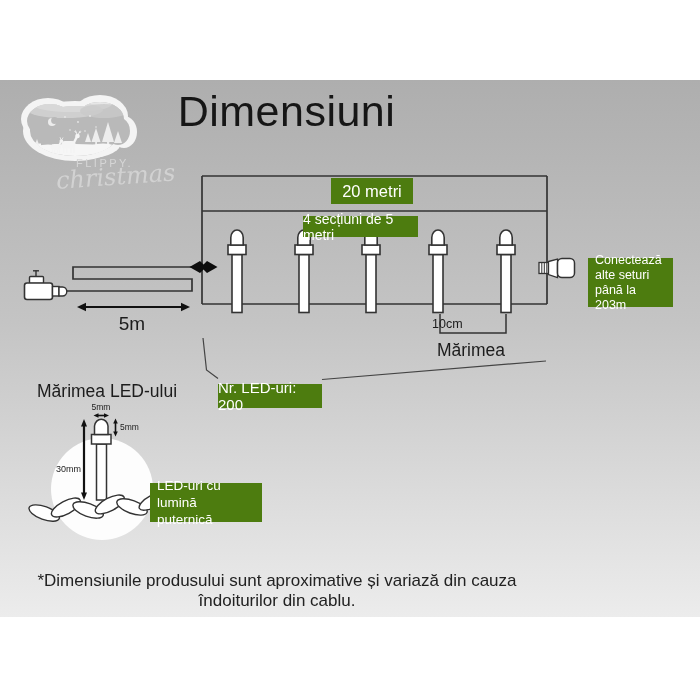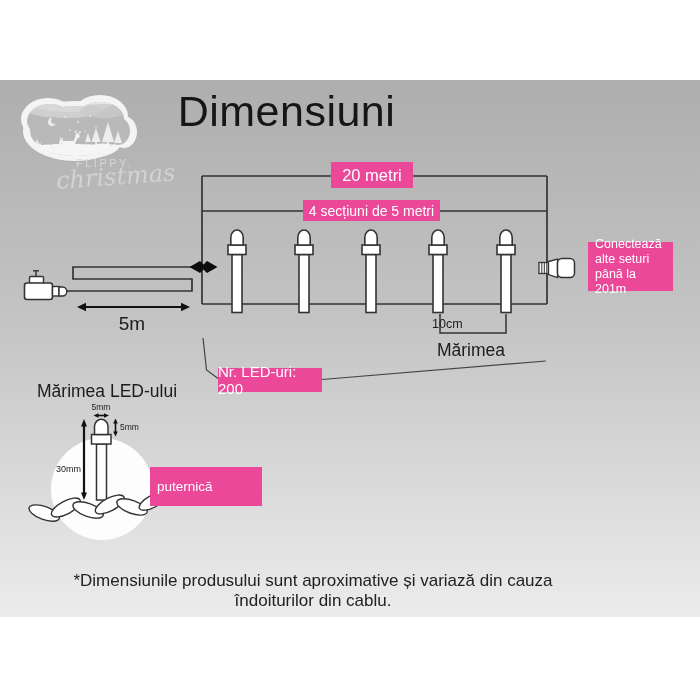--- a/index.html
+++ b/index.html
@@ -4,40 +4,40 @@
 <style>
   html,body{margin:0;padding:0;}
   body{width:700px;height:700px;position:relative;background:#ffffff;
        font-family:"Liberation Sans", sans-serif;overflow:hidden;}
   .abs{position:absolute;}
   #panel{left:0;top:80px;width:700px;height:537px;
          background:linear-gradient(180deg,#aeaeae 0%,#c4c4c4 45%,#ececec 100%);}
   #svgcanvas{left:0;top:0;width:700px;height:700px;}
   .title{left:0;top:87px;width:573px;text-align:center;
          font-size:43px;color:#161616;letter-spacing:0.5px;}
-  .blackbox{background:#ec4899;color:#ffffff;display:flex;
-            align-items:center;justify-content:center;box-sizing:border-box;}
+  .blackbox{background:#4d7c0f;color:#ffffff;display:flex;
+            align-items:center;justify-content:center;box-sizing:border-box;margin-top:16px;}
   .box-20m{left:331px;top:162px;width:82px;height:26px;font-size:16.5px;}
-  .box-4sect{left:303px;top:200px;width:137px;height:21px;font-size:14px;}
+  .box-4sect{left:303px;top:200px;width:115px;height:21px;font-size:14px;}
   .box-connect{left:588px;top:242px;width:85px;height:49px;font-size:12.5px;
                flex-direction:column;align-items:flex-start;justify-content:center;
                padding:3px 7px;line-height:15px;}
   .box-ledcount{left:218px;top:368px;width:104px;height:24px;font-size:15px;}
   .box-lednote{left:150px;top:467px;width:112px;height:39px;font-size:13.5px;
                flex-direction:column;align-items:flex-start;justify-content:center;
                padding:3px 7px;line-height:17px;}
   .lbl{color:#1c1c1c;}
   .lbl-5m{left:92px;top:313px;width:80px;text-align:center;font-size:19px;}
   .lbl-10cm{left:432px;top:317px;width:80px;text-align:left;font-size:12.5px;}
   .lbl-spatiere{left:411px;top:340px;width:120px;text-align:center;font-size:17.5px;}
   .lbl-marimea{left:37px;top:381px;font-size:17.5px;text-align:center;}
   .lbl-5mm-top{left:71px;top:402px;width:60px;text-align:center;font-size:8.5px;}
   .lbl-5mm-right{left:120px;top:422px;font-size:8.5px;}
   .lbl-30mm{left:56px;top:464px;font-size:9px;}
-  .footer{left:0;top:571px;width:554px;text-align:center;font-size:17px;color:#222222;margin-left:36px;}
+  .footer{left:0;top:571px;width:554px;text-align:center;font-size:17px;color:#222222;}
   .logo-flippy{left:76px;top:157px;width:60px;font-size:11px;letter-spacing:2.5px;
                color:#d6d6d6;}
   .logo-christmas{left:56px;top:163px;width:110px;font-size:24px;color:#d2d2d2;
                   font-family:"DejaVu Serif", serif;font-style:italic;
                   transform:rotate(-4deg);}
 </style>
 </head>
 <body>
 
 <div id="panel" class="abs"></div>
@@ -241,21 +241,21 @@
   <span>20 metri</span>
 </div>
 
 <div class="abs blackbox box-4sect">
   <span>4 secțiuni de 5 metri</span>
 </div>
 
 <div class="abs blackbox box-connect">
   <span>Conectează</span>
   <span>alte seturi</span>
-  <span>până la 201m</span>
+  <span>până la 203m</span>
 </div>
 
 <div class="abs lbl lbl-5m">5m</div>
 
 <div class="abs lbl lbl-10cm">10cm</div>
 
 <div class="abs lbl lbl-spatiere">Mărimea</div>
 
 <div class="abs blackbox box-ledcount">
   <span>Nr. LED-uri: 200</span>
@@ -263,16 +263,17 @@
 
 <div class="abs lbl lbl-marimea">Mărimea LED-ului</div>
 
 <div class="abs lbl lbl-5mm-top">5mm</div>
 
 <div class="abs lbl lbl-5mm-right">5mm</div>
 
 <div class="abs lbl lbl-30mm">30mm</div>
 
 <div class="abs blackbox box-lednote">
+  <span>LED-uri cu lumină</span>
   <span>puternică</span>
 </div>
 
 <div class="abs footer">*Dimensiunile produsului sunt aproximative și variază din cauza îndoiturilor din cablu.</div>
 
 </body></html>

